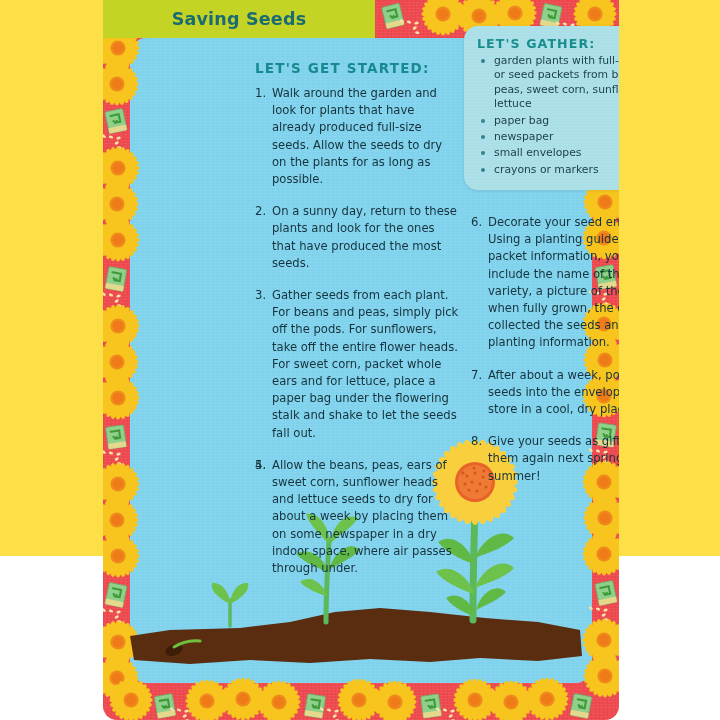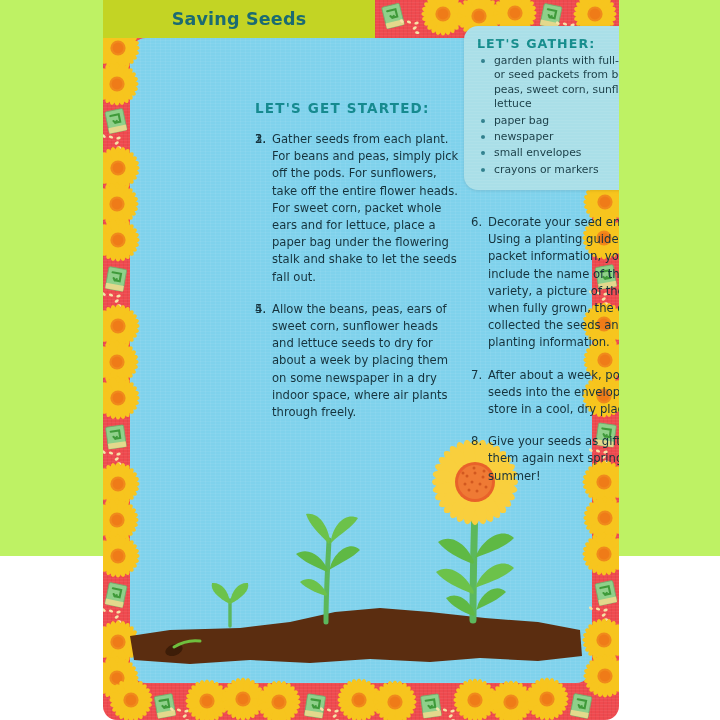--- a/index.html
+++ b/index.html
@@ -1,18 +1,18 @@
 <!DOCTYPE html>
 <html><head>
 <meta charset="utf-8">
 <style>
   html,body{margin:0;padding:0;background:#ffffff;}
   body{width:720px;height:720px;overflow:hidden;font-family:"DejaVu Sans",sans-serif;}
 
-  #page{position:relative;width:720px;height:556px;background:#bef264;}
+  #page{position:relative;width:720px;height:556px;background:#fde047;}
 
   
   #card{
     position:absolute;left:103px;top:0;width:516px;height:720px;
     overflow:hidden;
   }
 
   
   #border-plate{
     position:absolute;left:0;top:0;width:516px;height:720px;
@@ -56,21 +56,21 @@
       repeating-linear-gradient(0deg,rgba(255,255,255,.055) 0 1px,rgba(0,0,0,0) 1px 3px),
       repeating-linear-gradient(90deg,rgba(255,255,255,.05) 0 1px,rgba(0,0,0,0) 1px 5px);
     pointer-events:none;
   }
 
   
   .motif{position:absolute;z-index:5;pointer-events:none;}
 
   
   .col{position:absolute;z-index:8;color:#14343f;}
-  #col-left{left:152px;top:60px;width:205px;margin-top:40px;}
+  #col-left{left:152px;top:60px;width:205px;}
   #col-right{left:368px;top:214px;width:215px;}
 
   .section-head{
     color:#168a8f;font-weight:bold;font-size:13.5px;letter-spacing:1.2px;
     margin:0 0 9px 0;font-family:"DejaVu Sans",sans-serif;
   }
 
   ol.steps{margin:0;padding:0;list-style:none;}
   ol.steps li{
     position:relative;padding-left:17px;margin-bottom:15px;
@@ -355,34 +355,36 @@
           </g>
         </g>
       </g>
     </svg>
 
     <div id="col-left" class="col">
       <div class="section-head">LET'S GET STARTED:</div>
       <ol class="steps">
         <li>
           <span class="num">1.</span>
+          <span>Walk around the garden and look for plants that have already produced full-size seeds. Allow the seeds to dry on the plants for as long as possible.</span>
         </li>
         <li>
           <span class="num">2.</span>
+          <span>On a sunny day, return to these plants and look for the ones that have produced the most seeds.</span>
         </li>
         <li>
           <span class="num">3.</span>
           <span>Gather seeds from each plant. For beans and peas, simply pick off the pods. For sunflowers, take off the entire flower heads. For sweet corn, packet whole ears and for lettuce, place a paper bag under the flowering stalk and shake to let the seeds fall out.</span>
         </li>
         <li>
           <span class="num">4.</span>
         </li>
         <li>
           <span class="num">5.</span>
-          <span>Allow the beans, peas, ears of sweet corn, sunflower heads and lettuce seeds to dry for about a week by placing them on some newspaper in a dry indoor space, where air plants through freely.</span>
+          <span>Allow the beans, peas, ears of sweet corn, sunflower heads and lettuce seeds to dry for about a week by placing them on some newspaper in a dry indoor space, where air passes through under.</span>
         </li>
       </ol>
     </div>
 
     <div id="col-right" class="col">
       <ol class="steps">
         <li>
           <span class="num">6.</span>
           <span>Decorate your seed envelopes. Using a planting guide or seed packet information, you can include the name of the plant and variety, a picture of the plant when fully grown, the date you collected the seeds and other planting information.</span>
         </li>

